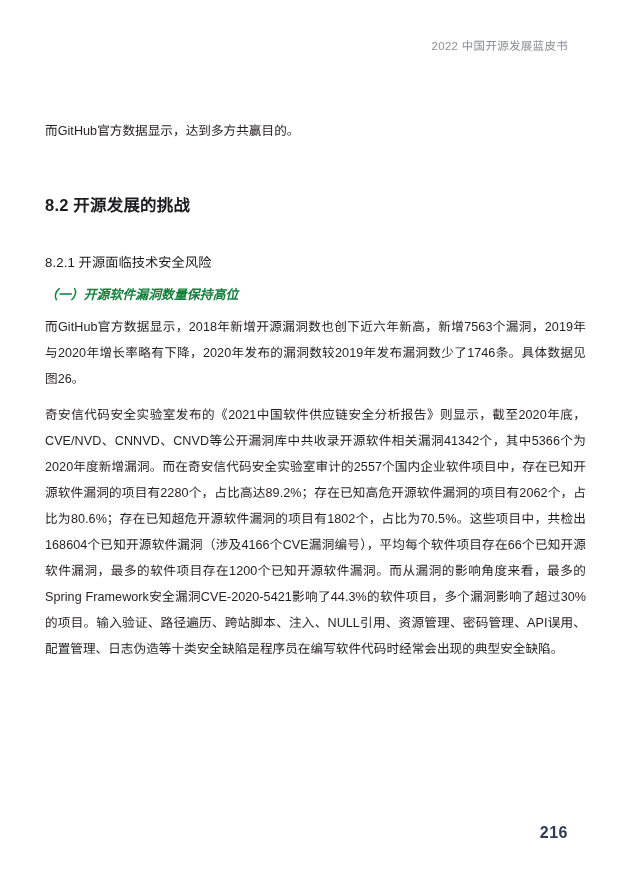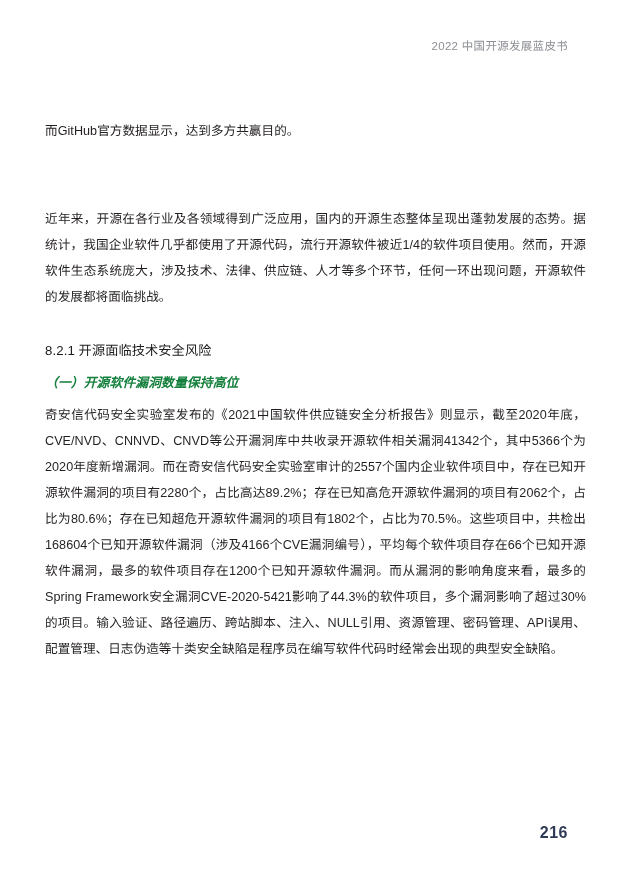--- a/index.html
+++ b/index.html
@@ -112,36 +112,37 @@
 <div class="page">
 
   <div class="running-header">2022 中国开源发展蓝皮书</div>
 
   <div class="content">
 
     <p class="body-text">而GitHub官方数据显示，达到多方共赢目的。</p>
 
     <div class="gap-before-h2"></div>
 
+    <h2 class="h-section">8.2 开源发展的挑战</h2>
 
     <div class="gap-after-h2"></div>
 
-    <p class="body-text">近年来，开源在各行业及各领域得到广泛应用，国内的开源生态整体呈现出蓬勃发展的态势。据统计，我国企业软件几乎都使用了开源代码，流行开源软件被近1/4的软件项目使用。然而，开源软件生态系统庞大，涉及技术、法律、供应链、人才等多个环节，任何一环出现问题，开源软件的发展都将面临挑战。</p>
 
     <div class="gap-before-h3"></div>
 
     <h3 class="h-sub">8.2.1 开源面临技术安全风险</h3>
 
     <div class="gap-after-h3"></div>
 
     <h4 class="h-subsub">（一）开源软件漏洞数量保持高位</h4>
 
     <div class="gap-after-h4"></div>
 
 
+    <p class="body-text">而GitHub官方数据显示，2018年新增开源漏洞数也创下近六年新高，新增7563个漏洞，2019年与2020年增长率略有下降，2020年发布的漏洞数较2019年发布漏洞数少了1746条。具体数据见图26。</p>
 
     <p class="body-text">奇安信代码安全实验室发布的《2021中国软件供应链安全分析报告》则显示，截至2020年底，CVE/NVD、CNNVD、CNVD等公开漏洞库中共收录开源软件相关漏洞41342个，其中5366个为2020年度新增漏洞。而在奇安信代码安全实验室审计的2557个国内企业软件项目中，存在已知开源软件漏洞的项目有2280个，占比高达89.2%；存在已知高危开源软件漏洞的项目有2062个，占比为80.6%；存在已知超危开源软件漏洞的项目有1802个，占比为70.5%。这些项目中，共检出168604个已知开源软件漏洞（涉及4166个CVE漏洞编号），平均每个软件项目存在66个已知开源软件漏洞，最多的软件项目存在1200个已知开源软件漏洞。而从漏洞的影响角度来看，最多的Spring Framework安全漏洞CVE-2020-5421影响了44.3%的软件项目，多个漏洞影响了超过30%的项目。输入验证、路径遍历、跨站脚本、注入、NULL引用、资源管理、密码管理、API误用、配置管理、日志伪造等十类安全缺陷是程序员在编写软件代码时经常会出现的典型安全缺陷。</p>
 
   </div>
 
   <div class="page-number">216</div>
 
 </div>
 
 </body></html>

